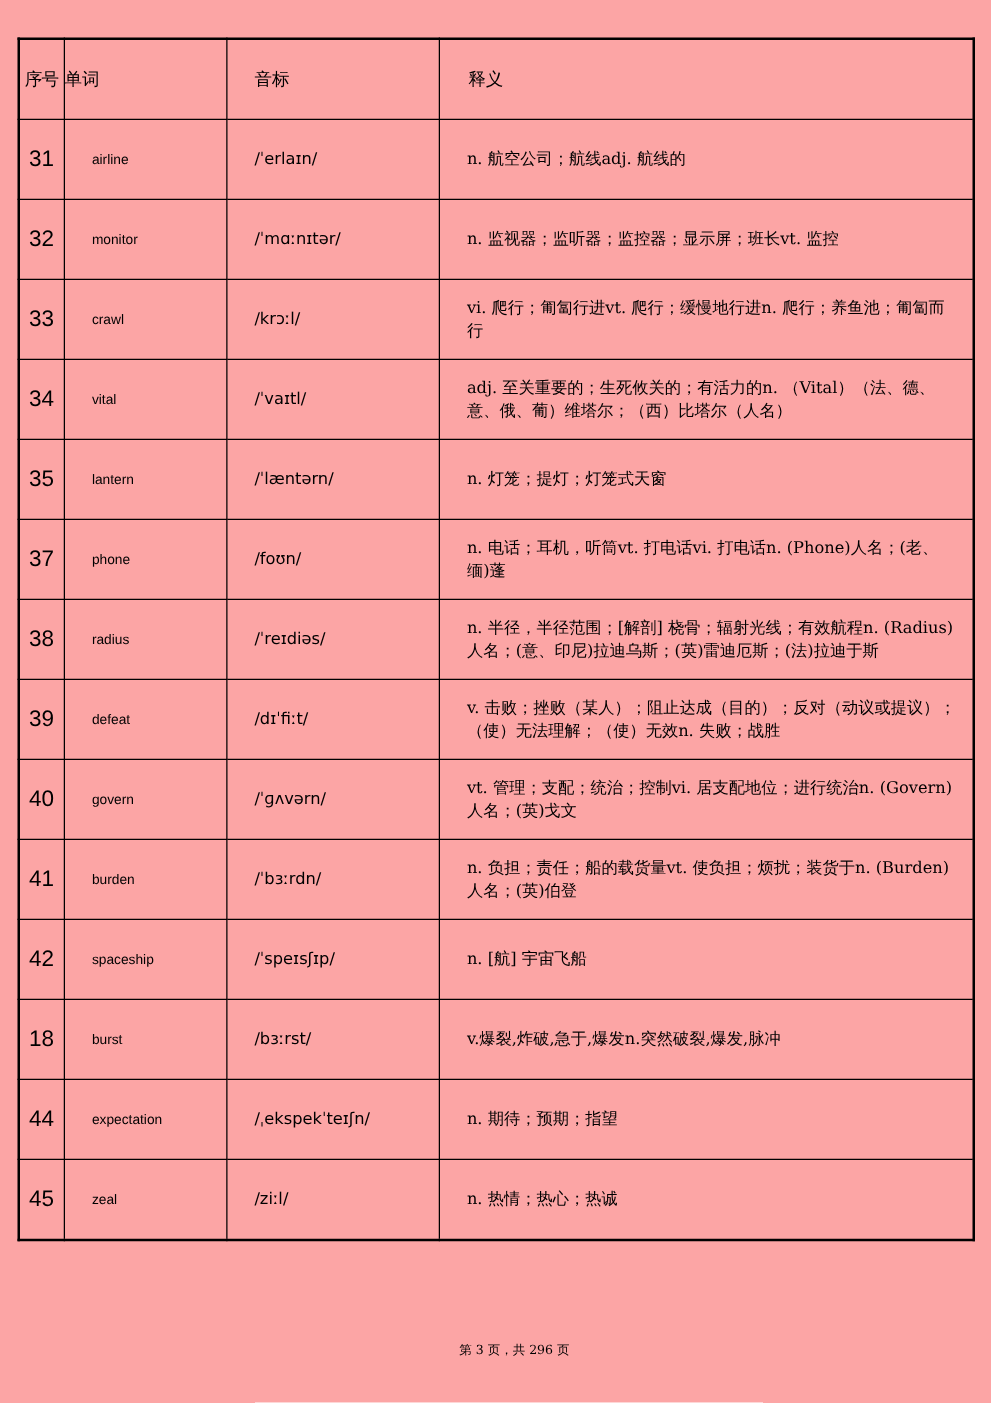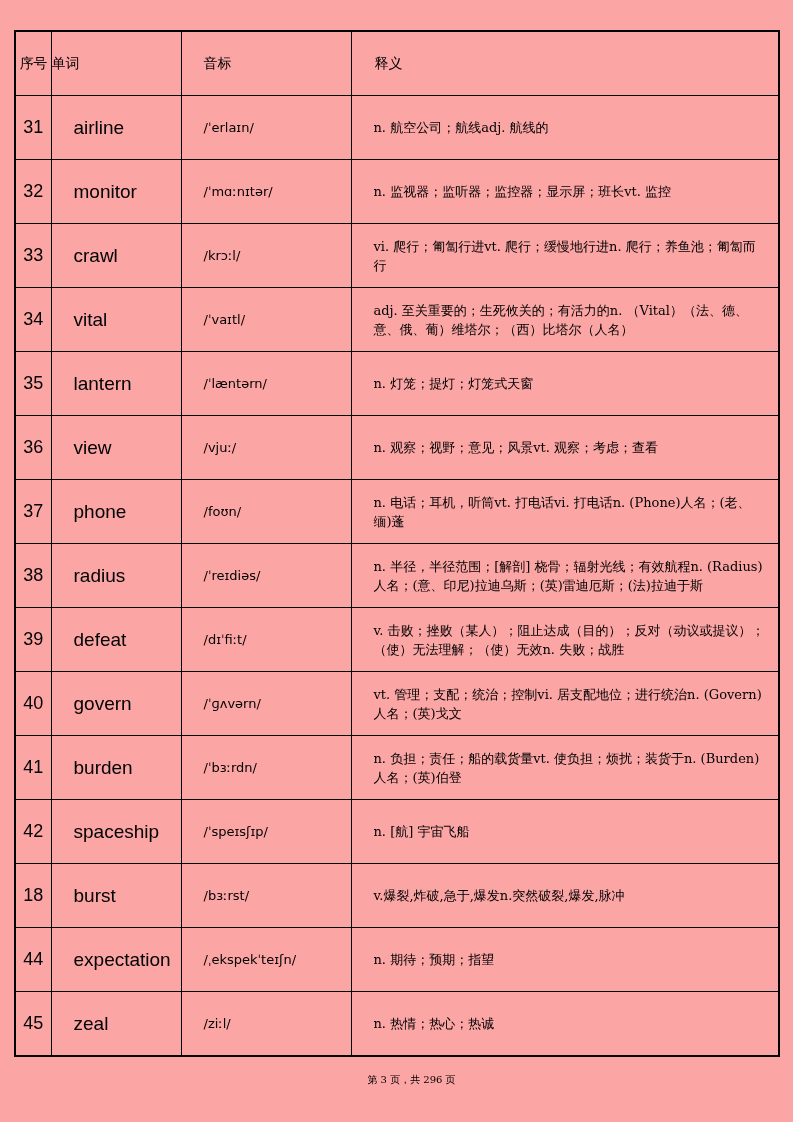--- a/index.html
+++ b/index.html
@@ -24,21 +24,21 @@
   col.c-num { width: 36px; }
   col.c-word { width: 130px; }
   col.c-ipa { width: 170px; }
   col.c-def { width: 428px; }
   .hdr { font-family: "DejaVu Sans", sans-serif; font-size: 14px; }
   .hdr.num { text-align: center; padding: 0; letter-spacing: -0.5px; }
   .hdr.word { }
   .hdr.ipa { padding-left: 22px; }
   .hdr.def { padding-left: 23px; border-radius: 12px; }
   .num-cell { font-family: "Liberation Sans", sans-serif; font-size: 18px; text-align: center !important; }
-  .word-cell { font-family: "Liberation Sans", sans-serif; font-size: 19px; padding-left: 22px !important; }
+  .word-cell { font-family: "Liberation Sans", sans-serif; font-size: 11px; padding-left: 22px !important; }
   .ipa-cell { font-family: "DejaVu Sans", sans-serif; font-size: 13px; padding-left: 22px !important; }
   .def-cell { font-family: "DejaVu Serif", serif; font-size: 13px; line-height: 19px; padding-left: 22px !important; padding-right: 10px !important; }
   .footer {
     position: absolute; left: 15px; width: 793px; top: 1073px;
     text-align: center;
     font-family: "DejaVu Serif", serif; font-size: 10px; color: #000;
   }
 </style>
 </head>
 <body>
@@ -82,26 +82,20 @@
         <td class="num-cell">34</td>
         <td class="word-cell">vital</td>
         <td class="ipa-cell">/ˈvaɪtl/</td>
         <td class="def-cell">adj. 至关重要的；生死攸关的；有活力的n. （Vital）（法、德、意、俄、葡）维塔尔；（西）比塔尔（人名）</td>
       </tr>
       <tr>
         <td class="num-cell">35</td>
         <td class="word-cell">lantern</td>
         <td class="ipa-cell">/ˈlæntərn/</td>
         <td class="def-cell">n. 灯笼；提灯；灯笼式天窗</td>
-      </tr>
-      <tr>
-        <td class="num-cell">36</td>
-        <td class="word-cell">view</td>
-        <td class="ipa-cell">/vjuː/</td>
-        <td class="def-cell">n. 观察；视野；意见；风景vt. 观察；考虑；查看</td>
       </tr>
       <tr>
         <td class="num-cell">37</td>
         <td class="word-cell">phone</td>
         <td class="ipa-cell">/foʊn/</td>
         <td class="def-cell">n. 电话；耳机，听筒vt. 打电话vi. 打电话n. (Phone)人名；(老、缅)蓬</td>
       </tr>
       <tr>
         <td class="num-cell">38</td>
         <td class="word-cell">radius</td>

